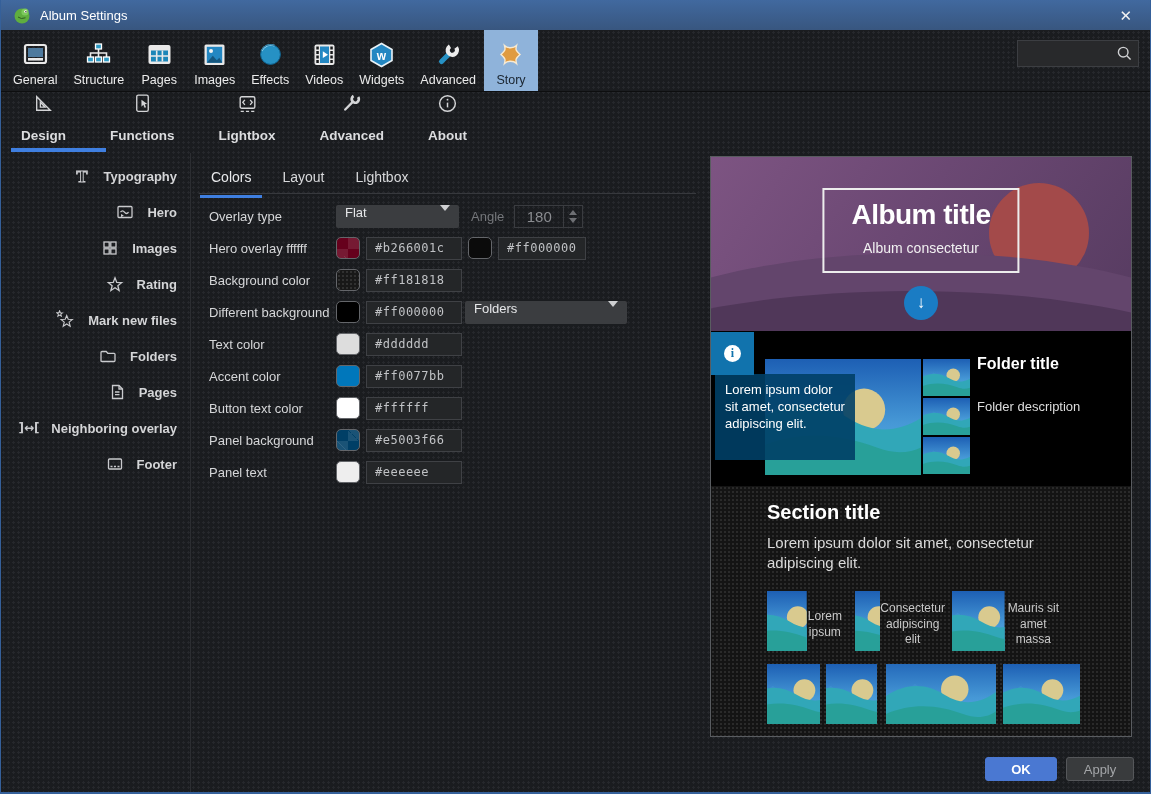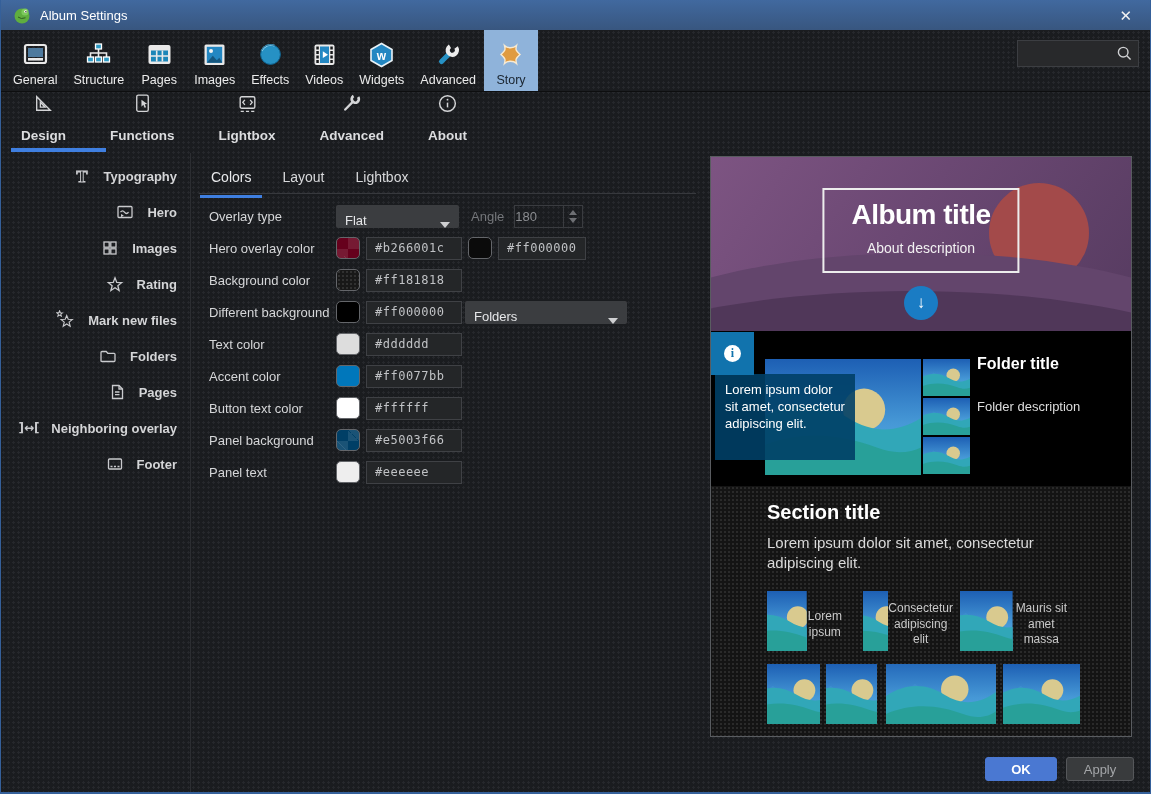--- a/index.html
+++ b/index.html
@@ -58,26 +58,26 @@
       linear-gradient(45deg, rgba(255,255,255,.10) 25%, transparent 25%, transparent 75%, rgba(255,255,255,.10) 75%),
       linear-gradient(45deg, rgba(255,255,255,.10) 25%, transparent 25%, transparent 75%, rgba(255,255,255,.10) 75%);
     background-position:0 0,11px 11px;background-size:22px 22px;}
   .dotspat{background-image:radial-gradient(rgba(255,255,255,.10) 1px, transparent 1px);background-size:4px 4px;}
   .stripes{background-image:repeating-linear-gradient(-45deg, rgba(255,255,255,.30) 0 2.5px, transparent 2.5px 6.5px);}
   .hexfield{height:23px;background:#242628;border:1px solid #3f4145;color:#c0c2c5;
     font-family:"DejaVu Sans Mono",monospace;font-size:12px;display:flex;align-items:center;
     padding-left:8px;letter-spacing:.5px;margin-left:6px;}
   .w96{width:96px;} .w88{width:88px;}
   .dd{height:23px;background:#3b3d40;border-radius:2px;color:#e6e7e9;font-size:13px;
-    display:flex;align-items:flex-end;justify-content:space-between;padding:0 9px;}
+    display:flex;align-items:flex-start;justify-content:space-between;padding:0 9px;}
   .dd .caret{width:0;height:0;border-left:5px solid transparent;border-right:5px solid transparent;
     border-top:6px solid #cfd0d2;margin-left:8px;}
   .dd-flat{width:123px;} .dd-folders{width:162px;margin-left:3px;}
   .spinner{margin-left:10px;width:69px;height:23px;border:1px solid #3a3c40;display:flex;}
-  .spin-val{flex:1;text-align:left;color:#8a8c90;font-size:13px;line-height:21px;}
+  .spin-val{flex:1;text-align:center;color:#8a8c90;font-size:15px;line-height:21px;}
   .spin-btns{width:19px;border-left:1px solid #3a3c40;display:flex;flex-direction:column;
     align-items:center;justify-content:center;gap:3px;}
   .tri-up{width:0;height:0;border-left:4px solid transparent;border-right:4px solid transparent;border-bottom:5px solid #6e7074;}
   .tri-dn{width:0;height:0;border-left:4px solid transparent;border-right:4px solid transparent;border-top:5px solid #6e7074;}
   .ml2{margin-left:3px;}
   
   .preview{position:absolute;left:709px;top:156px;width:422px;height:581px;border:1px solid #595c60;
     background:#000;overflow:hidden;}
   .hero{position:relative;height:174px;overflow:hidden;
     background:linear-gradient(125deg,#7d5482 0%,#6b4873 45%,#563b60 100%);}
@@ -424,21 +424,21 @@
         <span class="flabel dim">Angle</span>
         <div class="spinner">
           <span class="spin-val">180</span>
           <span class="spin-btns">
               <span class="tri-up"></span>
               <span class="tri-dn"></span>
             </span>
         </div>
       </div>
       <div class="frow">
-        <span class="flabel">Hero overlay color</span>
+        <span class="flabel">Hero overlay ffffff</span>
         <span class="swatch checker" style="background-color: rgb(102, 0, 28);"></span>
         <span class="hexfield w96">#b266001c</span>
         <span class="swatch stripes ml2" style="margin-left:6px;background:#0b0b0b;"></span>
         <span class="hexfield w88">#ff000000</span>
       </div>
       <div class="frow">
         <span class="flabel">Background color</span>
         <span class="swatch dotspat" style="background-color: rgb(24, 24, 24);"></span>
         <span class="hexfield w96">#ff181818</span>
       </div>
@@ -479,21 +479,21 @@
     </div>
   </div>
 
   <div class="preview">
     <div class="hero">
       <div class="sun"></div>
       <div class="hill1"></div>
       <div class="hill2"></div>
       <div class="hero-box">
         <div class="hero-title">Album title</div>
-        <div class="hero-desc">About description</div>
+        <div class="hero-desc">Album consectetur</div>
       </div>
       <div class="down-btn">
           <span>↓</span>
         </div>
     </div>
     <div class="folder-band">
       <div class="info-chip">
           <span class="info-i">i</span>
         </div>
       <div class="folder-panel">Lorem ipsum dolor sit amet, consectetur adipiscing elit.</div>
@@ -521,21 +521,21 @@
     <div class="psection">
       <div class="section-title">Section title</div>
       <div class="section-text">Lorem ipsum dolor sit amet, consectetur adipiscing elit.</div>
       <div class="thumb-row">
         <div class="thumb" style="width:76px">
           <svg style="width:76px">
               <use href="#scene"></use>
             </svg>
           <div class="cap" style="max-width:52px">Lorem ipsum</div>
         </div>
-        <div class="thumb" style="width:90px;margin-left:20px">
+        <div class="thumb" style="width:90px;margin-left:12px">
           <svg style="width:111px">
               <use href="#scene"></use>
             </svg>
           <div class="cap" style="max-width:92px">Consectetur adipiscing elit</div>
         </div>
         <div class="thumb" style="width:110px;margin-left:7px">
           <svg style="width:110px">
               <use href="#scene"></use>
             </svg>
           <div class="cap" style="max-width:100px">Mauris sit amet massa</div>

